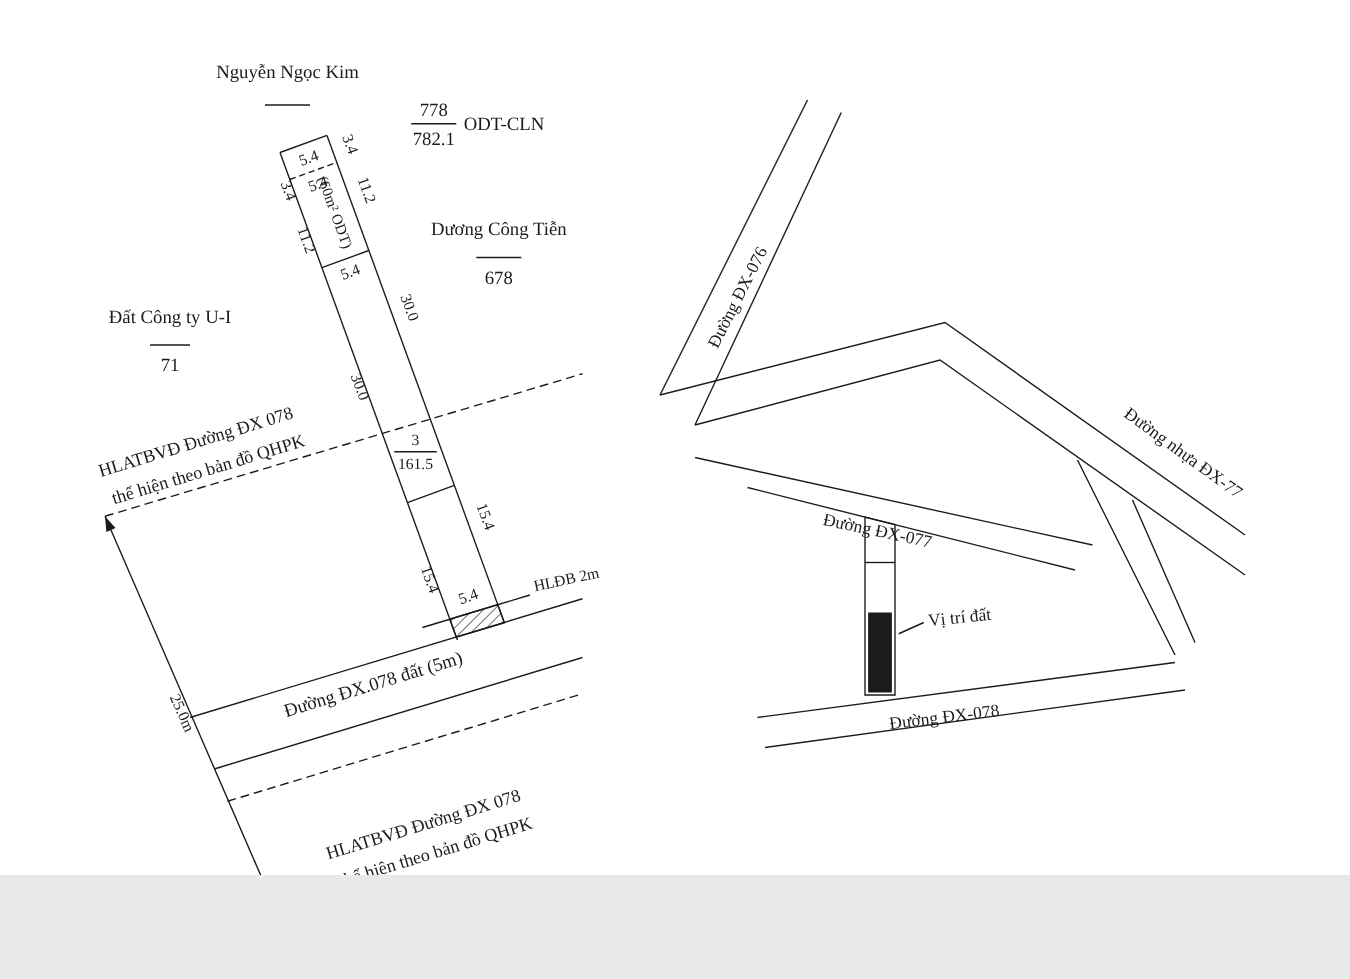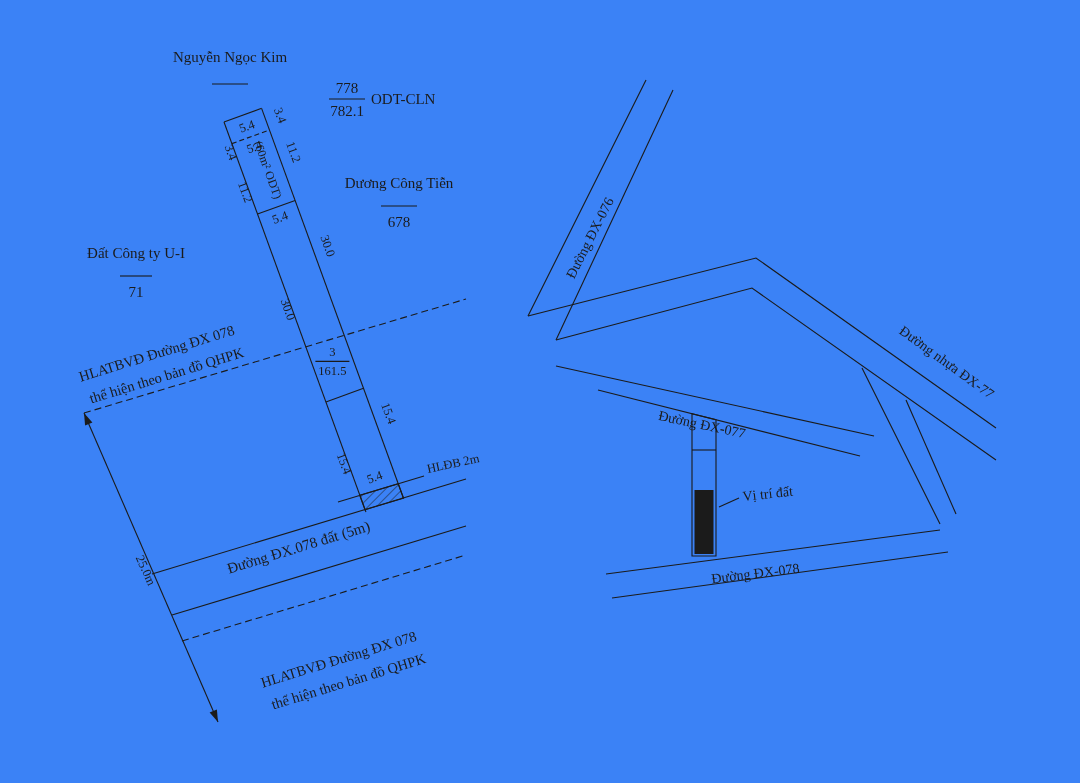--- a/index.html
+++ b/index.html
@@ -1,16 +1,16 @@
 <!DOCTYPE html>
 <html><head>
 <meta charset="utf-8">
 <style>
   html,body{margin:0;padding:0;background:#e9e9e9;}
-  .page{width:1080px;height:783px;background:#3b82f6;position:relative;margin:0 auto;overflow:hidden;}
+  .page{width:1080px;height:700px;background:#ffffff;position:relative;margin:0 auto;overflow:hidden;}
   svg{display:block;}
   svg text{
     font-family:"Liberation Serif","DejaVu Serif",serif;
     fill:#1b1b1b;
     stroke:none;
   }
   .lbl{font-size:15px;}
   .dim{font-size:12.5px;}
   .note{font-size:14.5px;}
   .rd{font-size:14px;}

